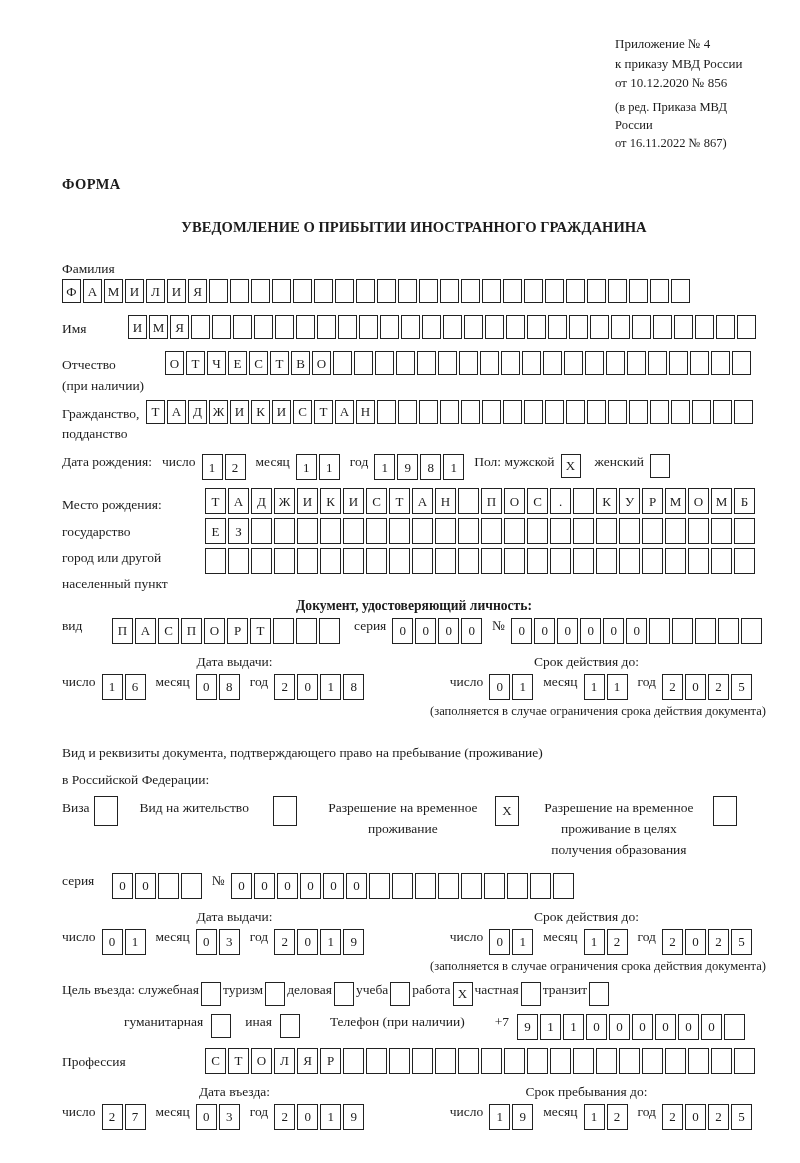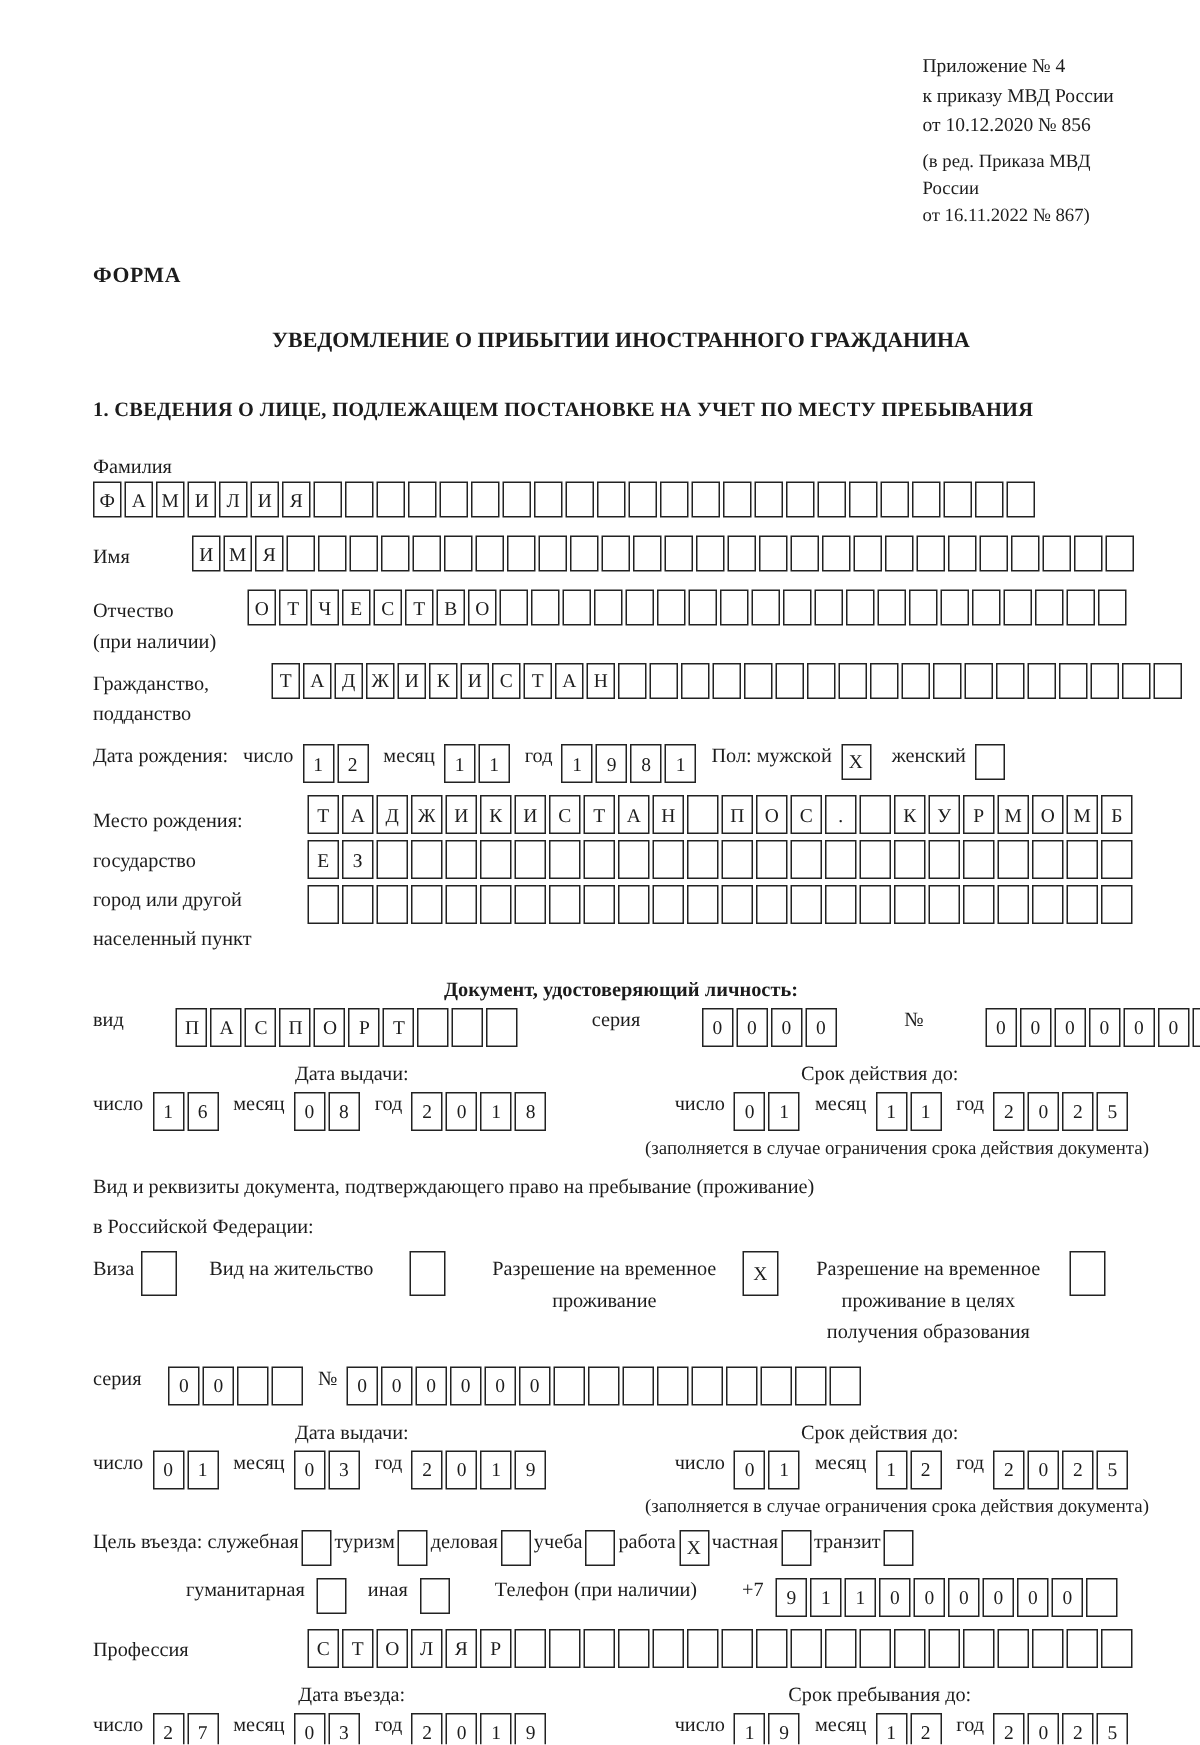--- a/index.html
+++ b/index.html
@@ -32,36 +32,36 @@
   .cb {
     flex:none; display:inline-flex; align-items:center; justify-content:center;
     border:1.5px solid #222; width:20px; height:24px; font-size:13px;
   }
   .cb.big { width:24px; height:30px; }
 
   .frow { display:flex; align-items:flex-start; }
   .flabel { flex:none; padding-top:4px; line-height:1.5; }
 
   .mt16{margin-top:16px;flex-direction:column;} .mt12{margin-top:12px;} .mt10{margin-top:10px;}
-  .mt8{margin-top:8px;} .mt6{margin-top:12px;} .mt4{margin-top:4px;gap:35px;}
+  .mt8{margin-top:8px;} .mt6{margin-top:12px;} .mt4{margin-top:4px;}
 
   .inline { display:flex; align-items:flex-start; }
   .dlabel { padding:0 6px 0 10px; }
   .dlabel.first { padding-left:0; }
 
-  .doc-heading { text-align:center; font-weight:bold; margin-top:12px; font-size:13.6px; }
+  .doc-heading { text-align:center; font-weight:bold; margin-top:0; font-size:13.6px; }
 
   .dates .heads { display:flex; margin-top:10px; }
   .dates .h1 { width:345px; text-align:center; }
   .dates .h2 { flex:1; text-align:center; }
   .dates .vals { display:flex; align-items:center; margin-top:4px; }
   .dates .right-group { margin-left:auto; margin-right:14px; }
   .reg-note { text-align:right; font-size:12.6px; margin-top:4px; }
 
-  .intro { margin-top:4px; line-height:2.05; }
+  .intro { margin-top:20px; line-height:2.05; }
 
   .opt-row { display:flex; align-items:flex-start; margin-top:2px; }
   .opt-label-block { text-align:center; line-height:1.55; padding-top:2px; }
   .opt-gap { padding-top:4px; }
 </style>
 </head>
 <body>
 
 <div class="page">
 
@@ -73,21 +73,20 @@
   <div class="edition">
     <div>(в ред. Приказа МВД России</div>
     <div>от 16.11.2022 № 867)</div>
   </div>
   <div class="forma">ФОРМА</div>
 
   <div class="title">
     <div>УВЕДОМЛЕНИЕ О ПРИБЫТИИ ИНОСТРАННОГО ГРАЖДАНИНА</div>
   </div>
 
-  <div class="sec-heading">1. СВЕДЕНИЯ О ЛИЦЕ, ПОДЛЕЖАЩЕМ ПОСТАНОВКЕ НА УЧЕТ ПО МЕСТУ ПРЕБЫВАНИЯ</div>
 
   <div class="frow mt16">
     <div class="flabel" style="width:66px;">Фамилия</div>
     <div class="boxes sm">
         <span class="cell">Ф</span>
         <span class="cell">А</span>
         <span class="cell">М</span>
         <span class="cell">И</span>
         <span class="cell">Л</span>
         <span class="cell">И</span>

